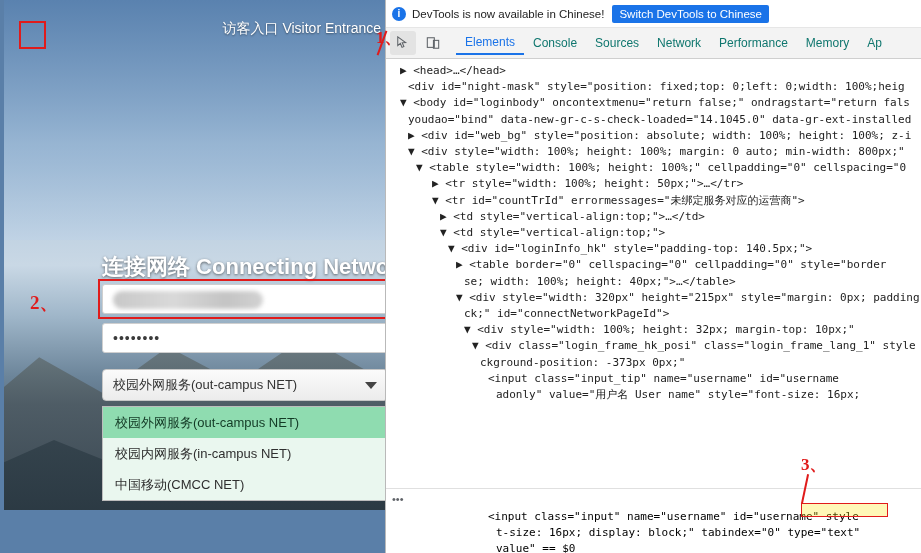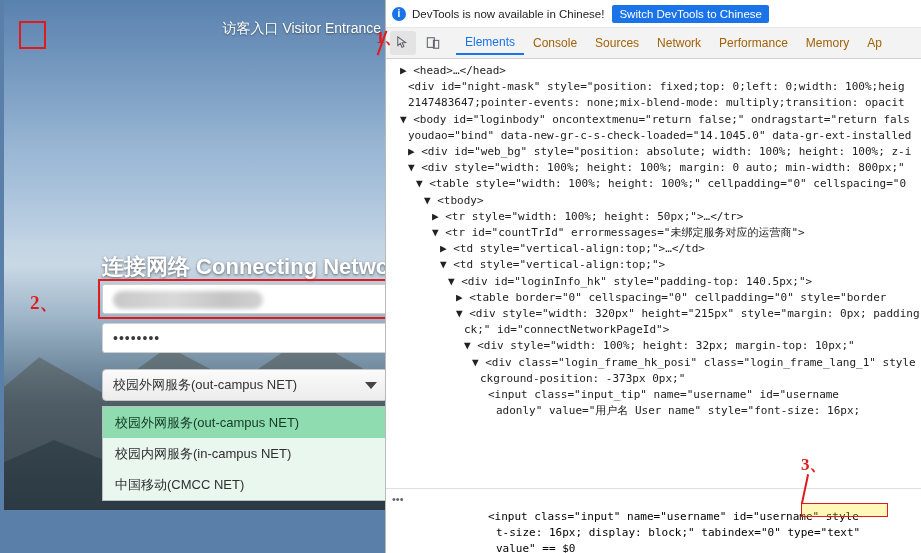--- a/index.html
+++ b/index.html
@@ -239,21 +239,21 @@
     font-family: "Liberation Serif", serif;
   }
   .dt-tabs {
     display: flex;
     align-items: center;
     margin-left: 10px;
     overflow: hidden;
   }
   .dt-tab {
     font-size: 12px;
-    color: #a16207;
+    color: #0f766e;
     padding: 4px 9px;
     white-space: nowrap;
   }
   .dt-tab.active {
     color: #1a73e8;
     border-bottom: 2px solid #1a73e8;
     font-weight: 500;
   }
 
   #dom-tree {
@@ -398,33 +398,32 @@
         <div class="dt-tab">Network</div>
         <div class="dt-tab">Performance</div>
         <div class="dt-tab">Memory</div>
         <div class="dt-tab">Ap</div>
       </div>
     </div>
 
     <div id="dom-tree">
       <div class="node" style="padding-left:14px">▶ &lt;head&gt;…&lt;/head&gt;</div>
       <div class="node" style="padding-left:22px">&lt;div id="night-mask" style="position: fixed;top: 0;left: 0;width: 100%;heig</div>
-      <div class="node" style="padding-left:22px">2147483647;pointer-events: none;mix-blend-mode: multiply;transition: opacit</div>
       <div class="node" style="padding-left:14px">▼ &lt;body id="loginbody" oncontextmenu="return false;" ondragstart="return fals</div>
       <div class="node" style="padding-left:22px">youdao="bind" data-new-gr-c-s-check-loaded="14.1045.0" data-gr-ext-installed</div>
       <div class="node" style="padding-left:22px">▶ &lt;div id="web_bg" style="position: absolute; width: 100%; height: 100%; z-i</div>
       <div class="node" style="padding-left:22px">▼ &lt;div style="width: 100%; height: 100%; margin: 0 auto; min-width: 800px;"</div>
       <div class="node" style="padding-left:30px">▼ &lt;table style="width: 100%; height: 100%;" cellpadding="0" cellspacing="0</div>
-      <div class="node" style="padding-left:38px">▼ &lt;tbody&gt;</div>
       <div class="node" style="padding-left:46px">▶ &lt;tr style="width: 100%; height: 50px;"&gt;…&lt;/tr&gt;</div>
       <div class="node" style="padding-left:46px">▼ &lt;tr id="countTrId" errormessages="未绑定服务对应的运营商"&gt;</div>
       <div class="node" style="padding-left:54px">▶ &lt;td style="vertical-align:top;"&gt;…&lt;/td&gt;</div>
       <div class="node" style="padding-left:54px">▼ &lt;td style="vertical-align:top;"&gt;</div>
       <div class="node" style="padding-left:62px">▼ &lt;div id="loginInfo_hk" style="padding-top: 140.5px;"&gt;</div>
       <div class="node" style="padding-left:70px">▶ &lt;table border="0" cellspacing="0" cellpadding="0" style="border</div>
+      <div class="node" style="padding-left:78px">se; width: 100%; height: 40px;"&gt;…&lt;/table&gt;</div>
       <div class="node" style="padding-left:70px">▼ &lt;div style="width: 320px" height="215px" style="margin: 0px; padding:</div>
       <div class="node" style="padding-left:78px">ck;" id="connectNetworkPageId"&gt;</div>
       <div class="node" style="padding-left:78px">▼ &lt;div style="width: 100%; height: 32px; margin-top: 10px;"</div>
       <div class="node" style="padding-left:86px">▼ &lt;div class="login_frame_hk_posi" class="login_frame_lang_1" style</div>
       <div class="node" style="padding-left:94px">ckground-position: -373px 0px;"</div>
       <div class="node" style="padding-left:102px">&lt;input class="input_tip" name="username" id="username</div>
       <div class="node" style="padding-left:110px">adonly" value="用户名 User name" style="font-size: 16px;</div>
     </div>
 
     <div id="dt-bottom">

